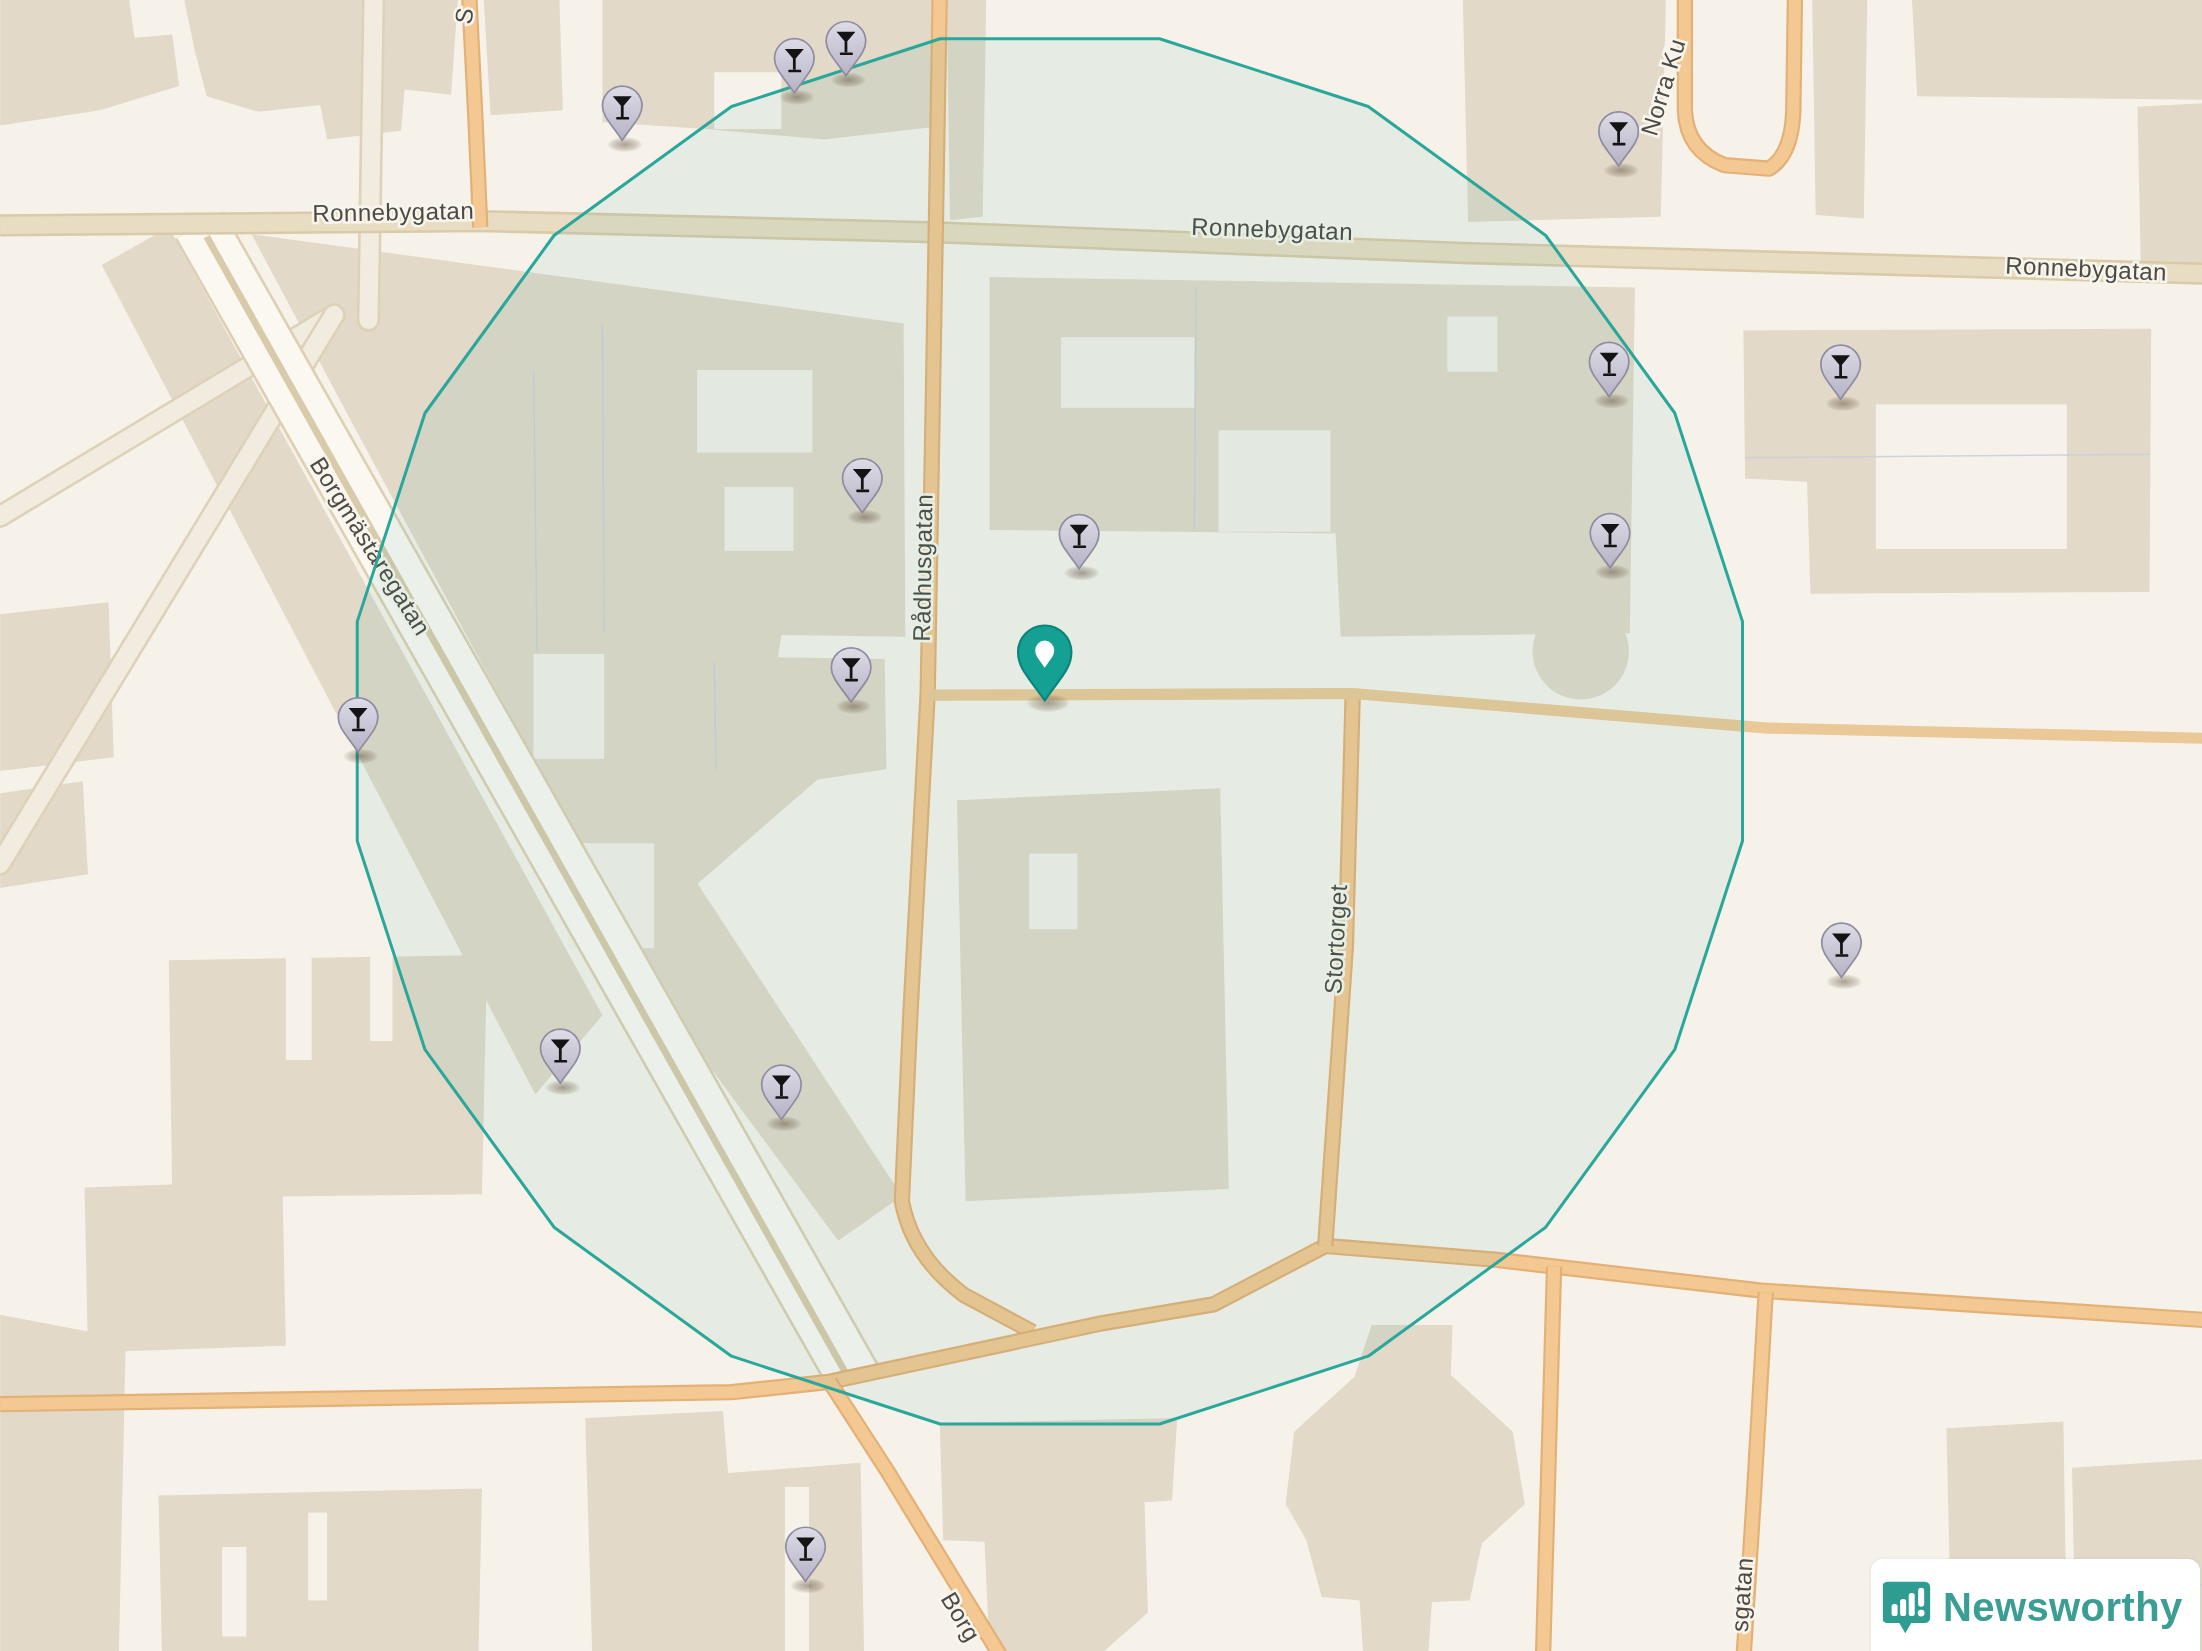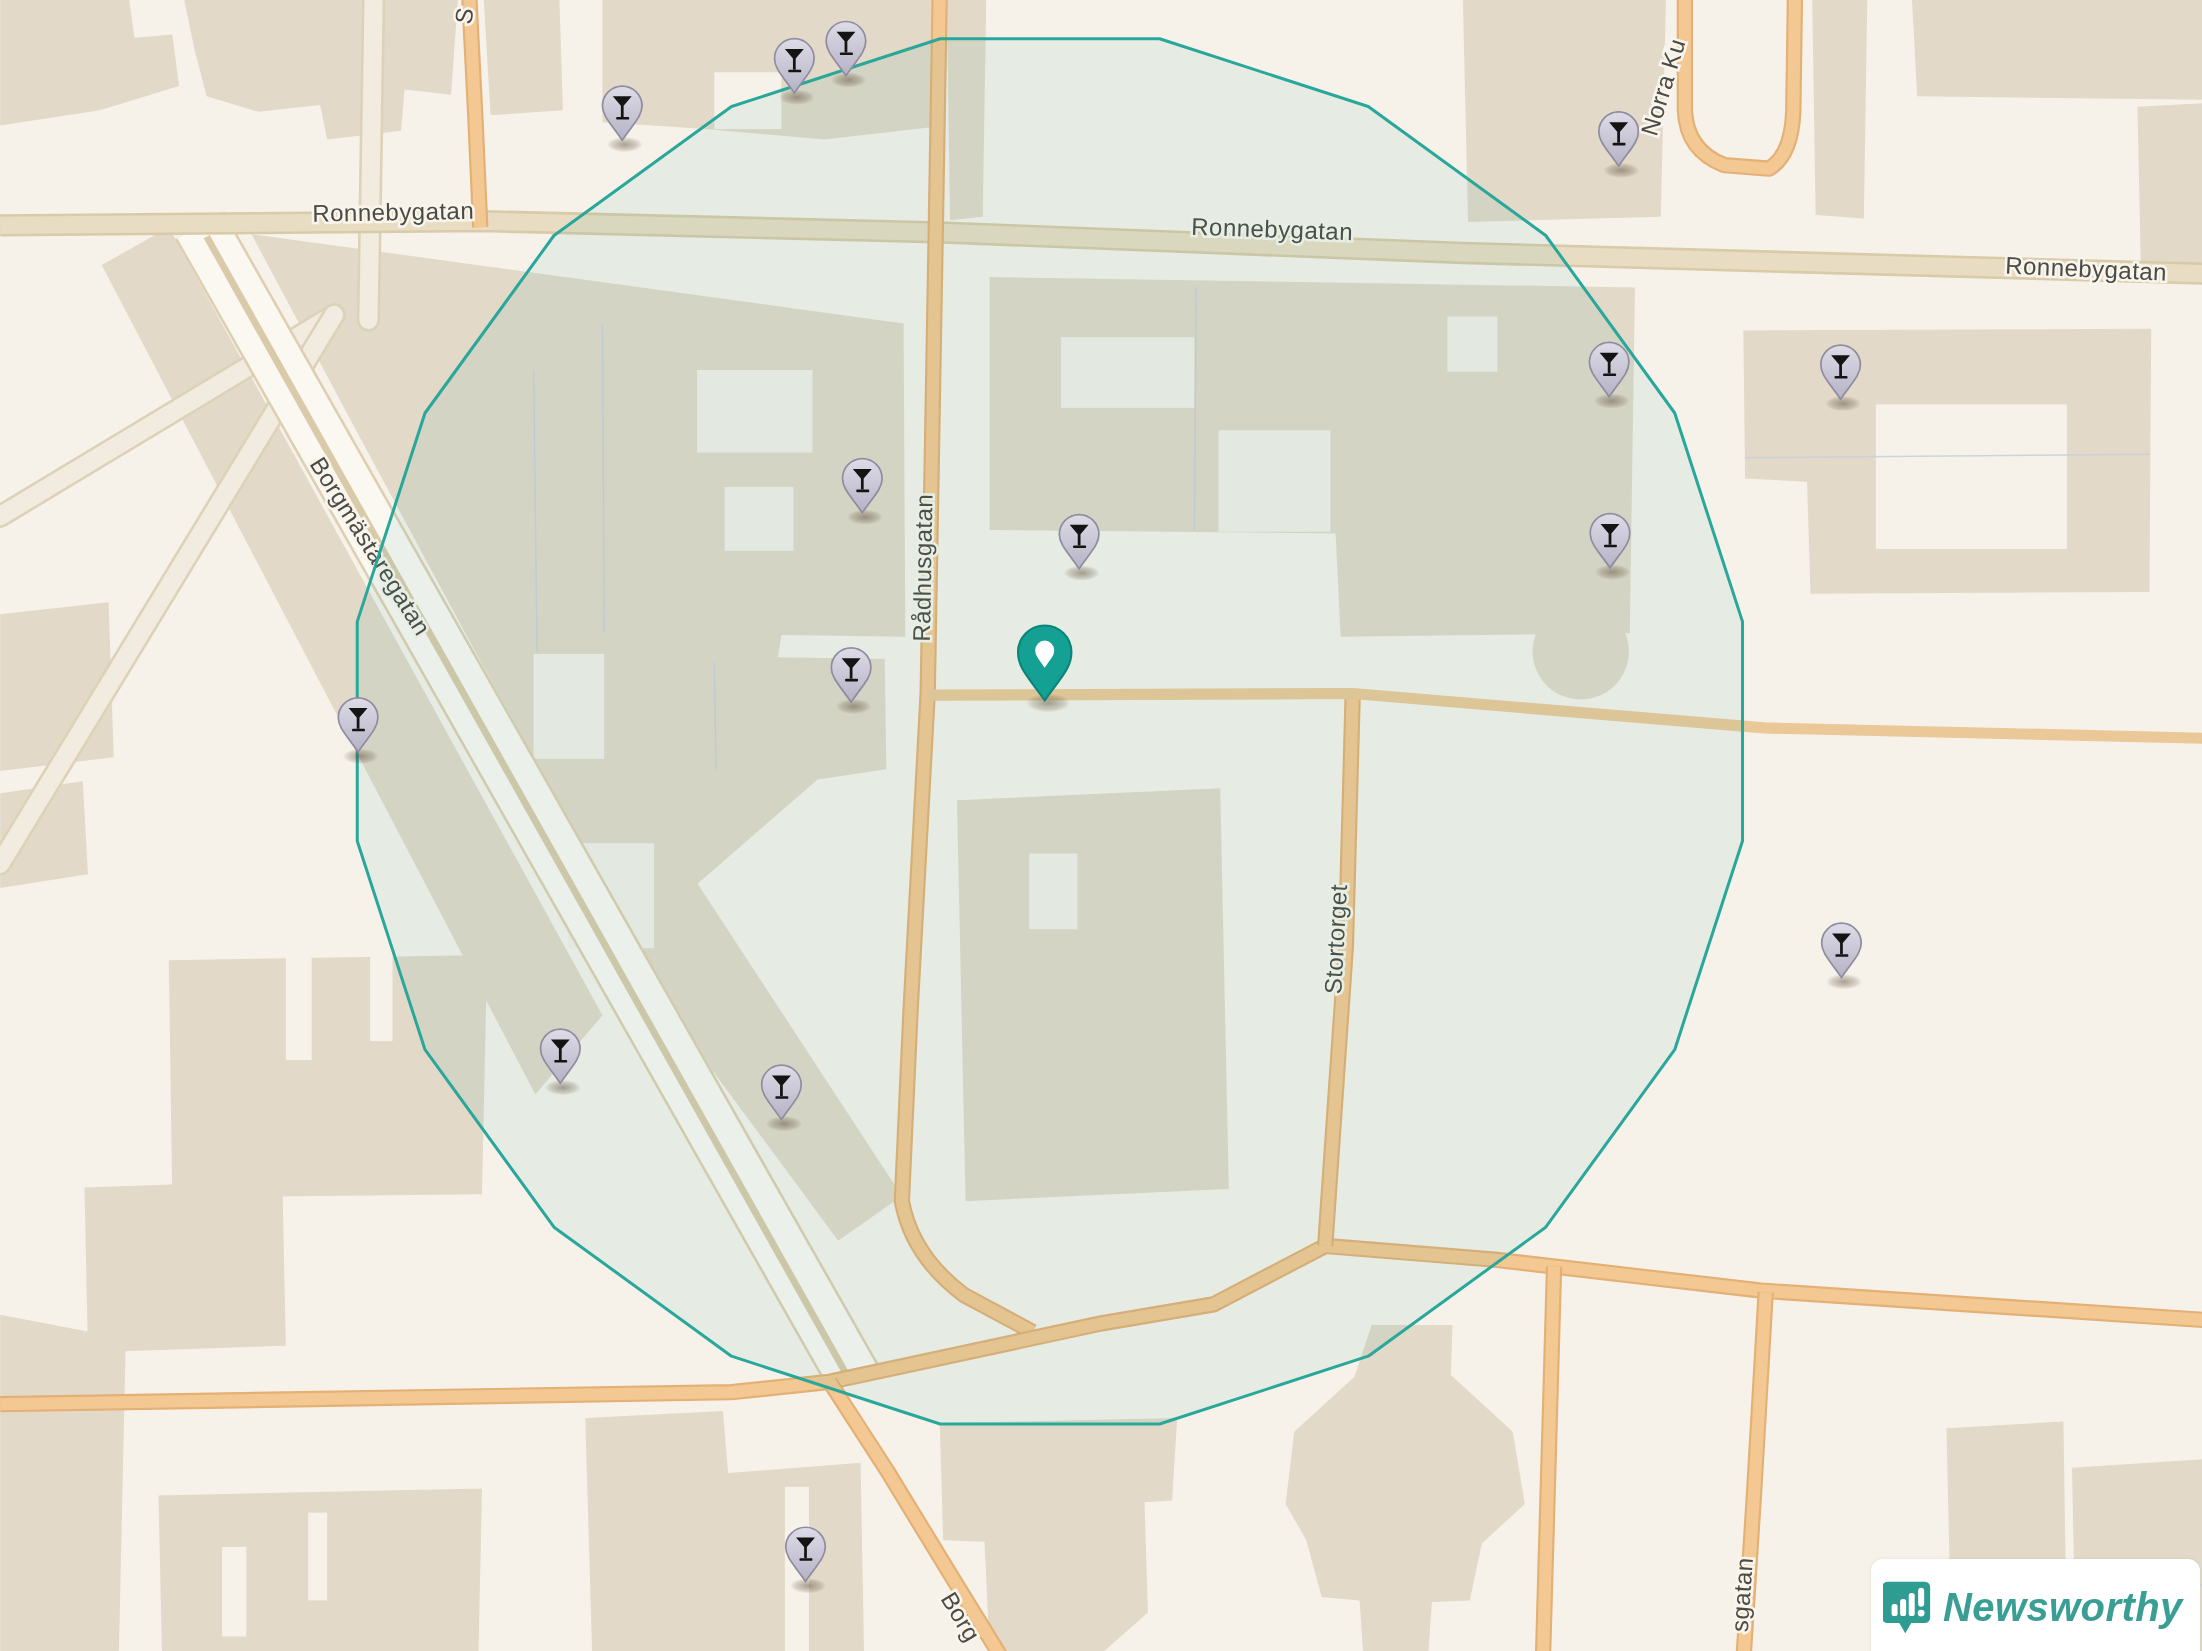--- a/index.html
+++ b/index.html
@@ -25,21 +25,21 @@
   #street-labels text{font:28px "Liberation Sans",sans-serif;fill:#4b4b45;
     stroke:#f9f5ec;stroke-width:6px;paint-order:stroke;text-anchor:middle;
     letter-spacing:.5px;}
   #overlay-poly{stroke-width:3.5;stroke-linejoin:round;}
 
   
   .watermark{position:absolute;right:3.4px;bottom:-10.3px;height:79px;
     background:#ffffff;border-radius:12px;display:flex;align-items:center;
     gap:12px;padding:8.6px 17px 15.5px 12px;box-shadow:0 0.9px 3.4px rgba(0,0,0,.08);}
   .watermark .brand{color:#3a9e94;font-size:40px;font-weight:bold;
-    letter-spacing:0.4px;font-style:italic;}
+    letter-spacing:0.4px;}
 </style>
 </head>
 <body>
 
 <div id="map-wrap">
 <svg id="map" width="2203" height="1652" viewBox="0 0 2560 1920">
 
   <defs>
     <linearGradient id="pinGrad" x1="0" y1="0" x2="0" y2="1">
       <stop offset="0" stop-color="#dedce7"></stop>

